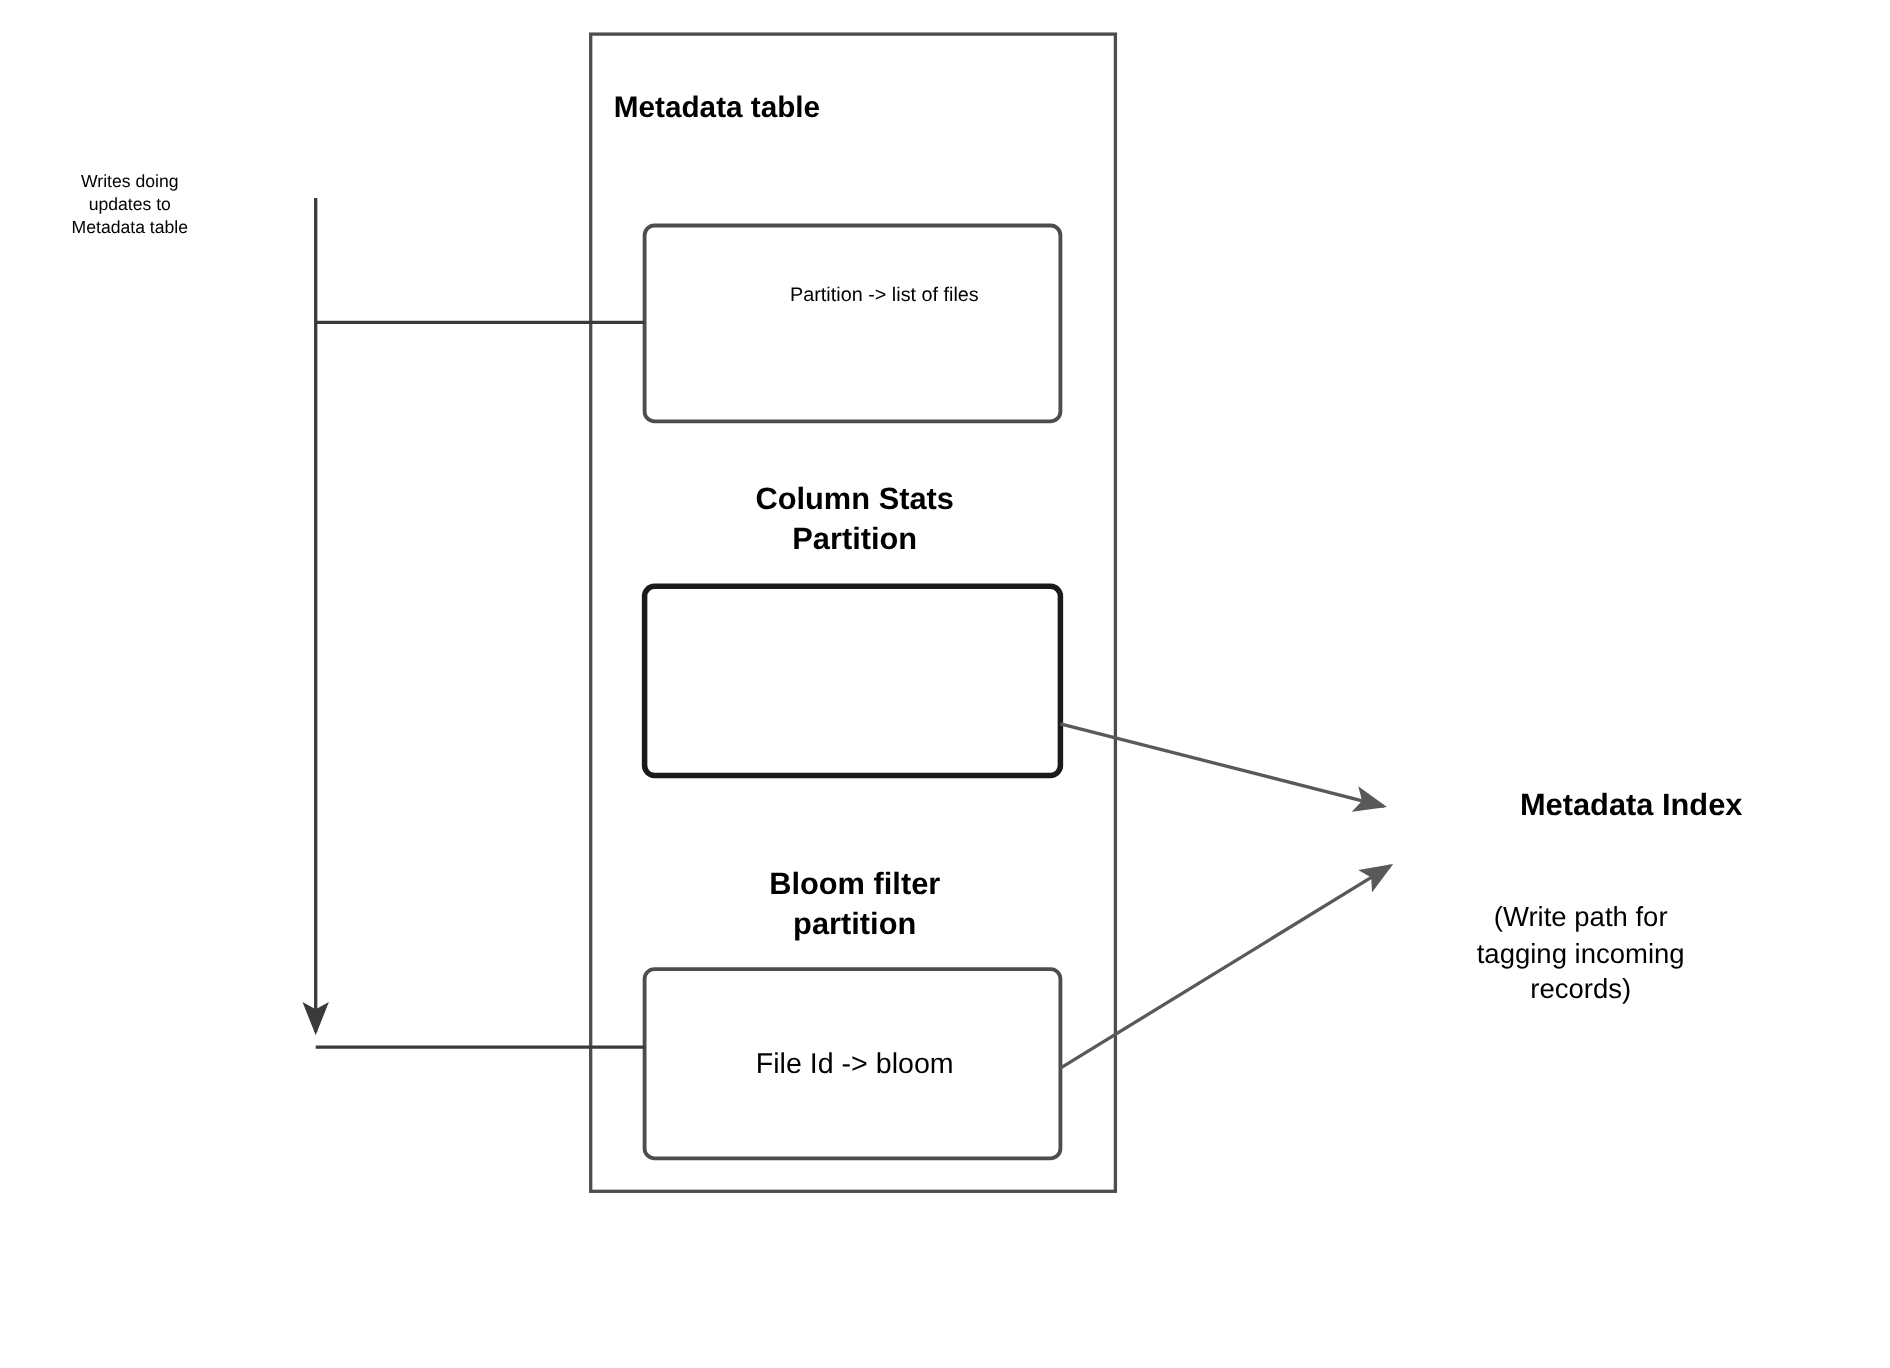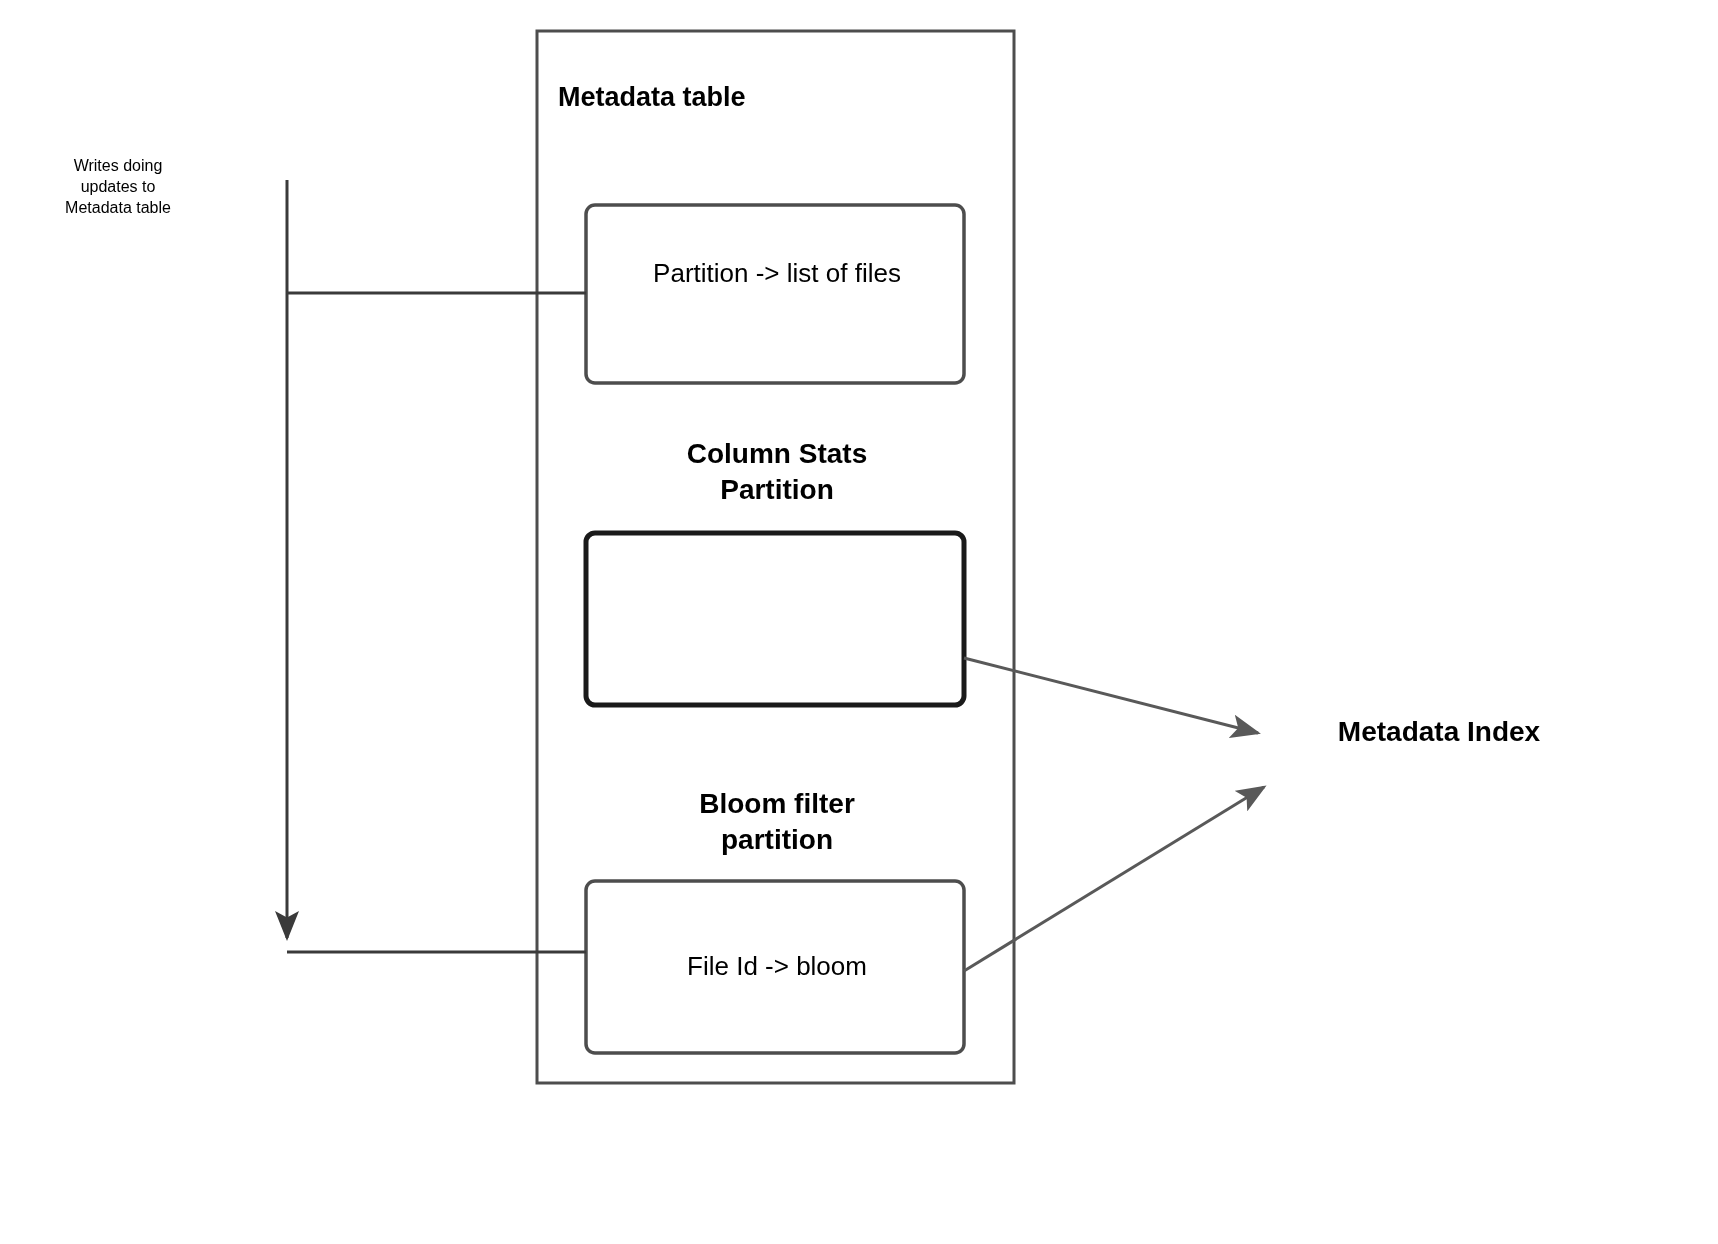--- a/index.html
+++ b/index.html
@@ -72,41 +72,43 @@
     top: 786px;
     width: 354px;
     font-size: 28px;
   }
 
   
   #files-box-text {
     left: 588px;
     top: 257px;
     width: 378px;
-    font-size: 26px;
+    font-size: 18px;
+    padding-left: 27px;
   }
   #colstats-box-text {
     left: 588px;
     top: 580px;
     width: 378px;
     font-size: 26px;
   }
   #bloom-box-text {
     left: 588px;
     top: 950px;
     width: 378px;
     font-size: 26px;
   }
 
   
   #metadata-index-label {
     left: 1294px;
     top: 714px;
     width: 290px;
     font-size: 28px;
+    text-align: right;
   }
   #metadata-index-caption {
     left: 1302px;
     top: 818px;
     width: 270px;
     font-size: 25px;
   }
 </style>
 </head>
 <body>
@@ -156,14 +158,17 @@
 Partition</div>
 
 
   <div class="txt" id="bloom-box-text">File Id -&gt; bloom</div>
 
   <div class="txt bold" id="bloom-filter-partition-label">Bloom filter
 partition</div>
 
   <div class="txt bold" id="metadata-index-label">Metadata Index</div>
 
+  <div class="txt" id="metadata-index-caption">(Write path for
+tagging incoming
+records)</div>
 
 </div>
 
 </body></html>

